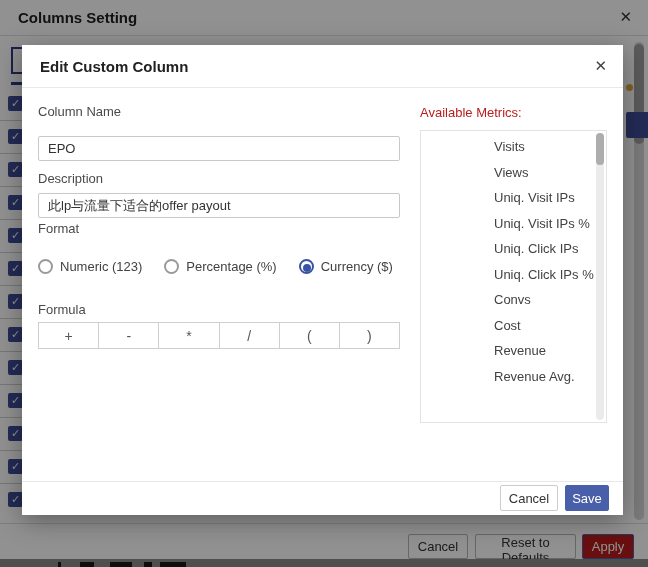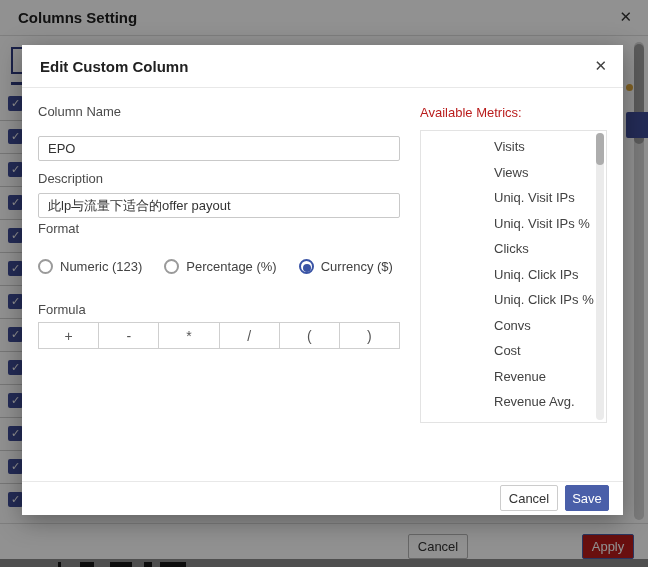--- a/index.html
+++ b/index.html
@@ -180,20 +180,21 @@
         </div>
     </div>
 
     <div class="bg-scroll-track"></div>
     <div class="bg-scroll-thumb"></div>
     <div class="bg-mini-icon"></div>
     <div class="bg-mini-btn"></div>
 
     <div class="bg-footer">
       <button class="bg-btn cancel">Cancel</button>
+      <button class="bg-btn reset">Reset to Defaults</button>
       <button class="bg-btn apply">Apply</button>
     </div>
 
     <div class="page-strip">
       <span class="glyph" style="left:58px; width:3px;"></span>
       <span class="glyph" style="left:80px; width:14px;"></span>
       <span class="glyph" style="left:110px; width:22px;"></span>
       <span class="glyph" style="left:144px; width:8px;"></span>
       <span class="glyph" style="left:160px; width:26px;"></span>
     </div>
@@ -238,21 +239,20 @@
       <button class="op-btn">(</button>
       <button class="op-btn">)</button>
     </div>
 
     <span class="metrics-label">Available Metrics:</span>
     <div class="metrics-list">
       <div class="metric-item">Visits</div>
       <div class="metric-item">Views</div>
       <div class="metric-item">Uniq. Visit IPs</div>
       <div class="metric-item">Uniq. Visit IPs %</div>
-      <div class="metric-item">Clicks</div>
       <div class="metric-item">Uniq. Click IPs</div>
       <div class="metric-item">Uniq. Click IPs %</div>
       <div class="metric-item">Convs</div>
       <div class="metric-item">Cost</div>
       <div class="metric-item">Revenue</div>
       <div class="metric-item">Revenue Avg.</div>
       <div class="metric-partial">-</div>
       <div class="m-track"></div>
       <div class="m-thumb"></div>
     </div>

